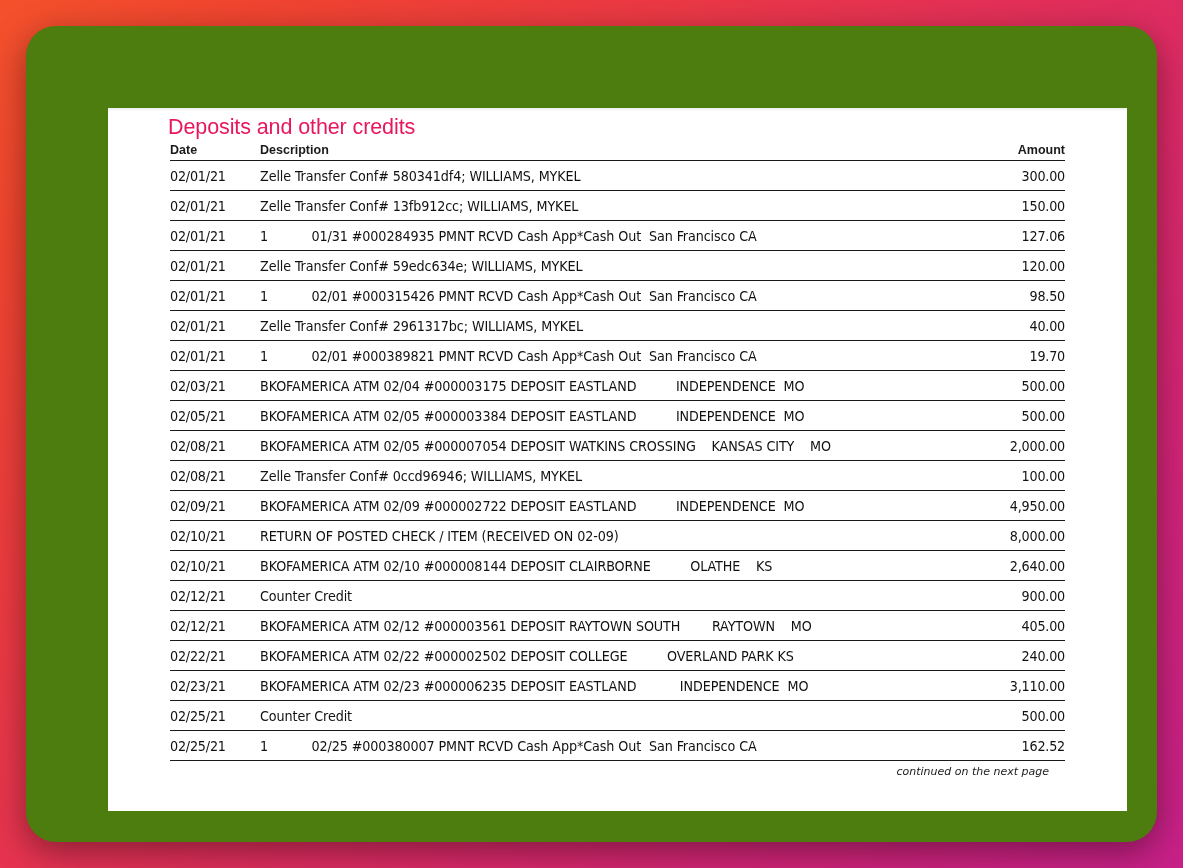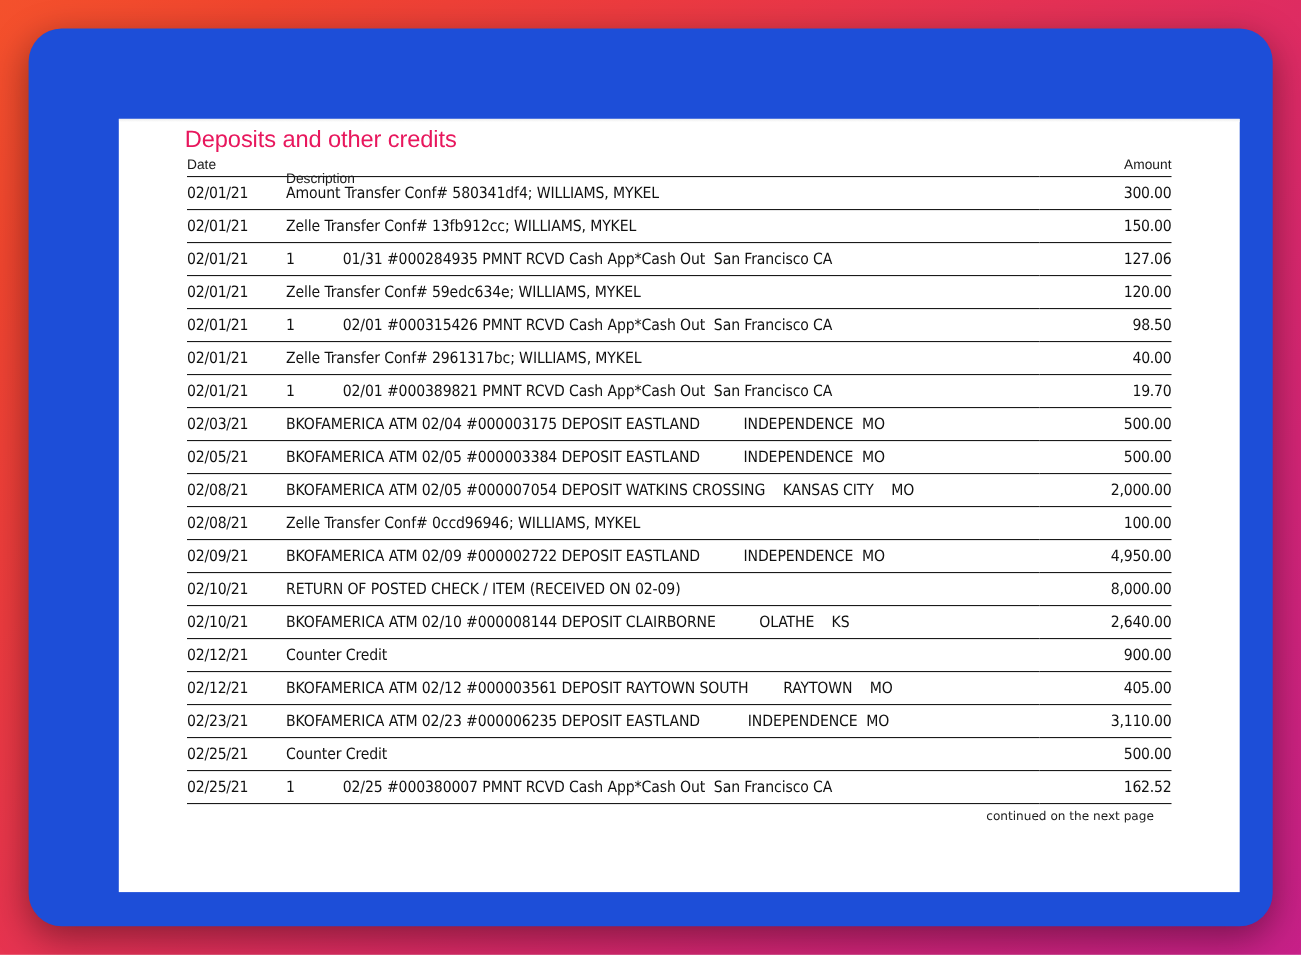--- a/index.html
+++ b/index.html
@@ -19,21 +19,21 @@
         #dc2a66 62%,
         #d12478 80%,
         #c72088 100%);
   }
 
   
   #device-frame {
     position: absolute;
     left: 26px; top: 26px;
     width: 1131px; height: 816px;
-    background: #1d4ed8;
+    background: #4d7c0f;
     border-radius: 30px;
     box-shadow: 0 10px 34px rgba(0,0,0,0.40);
   }
 
   
   #document-page {
     position: absolute;
     left: 82px; top: 82px;
     width: 1019px; height: 703px;
     background: #ffffff;
@@ -68,23 +68,24 @@
   }
 
   
   .col-header-row {
     position: relative;
     height: 20px;
     font-family: "Liberation Sans", sans-serif;
     font-size: 12.5px;
     color: #1a1a1a;
     line-height: 20px;
+    font-weight: bold;
   }
   .ch-date  { position: absolute; left: 0px;  top: 0; }
-  .ch-desc  { position: absolute; left: 90px; top: 12px; }
+  .ch-desc  { position: absolute; left: 90px; top: 0; }
   .ch-amt   { position: absolute; right: 0px; top: 0; }
 
   
   #txn-table {
     width: 100%;
     border-collapse: collapse;
     font-family: "DejaVu Sans Condensed", "DejaVu Sans", sans-serif;
     font-size: 14.2px;
     color: #111111;
     table-layout: fixed;
@@ -103,20 +104,21 @@
 
   
   #txn-table tr:last-child td { border-bottom: 1.4px solid #1a1a1a; }
 
   
   #page-footer {
     margin-top: 4px;
     text-align: right;
     padding-right: 16px;
     font-family: "DejaVu Sans", sans-serif;
+    font-style: italic;
     font-size: 11px;
     color: #1a1a1a;
   }
 </style>
 </head>
 <body>
 
 <div id="device-frame">
   <div id="document-page">
     <div id="page-top-edge"></div>
@@ -128,21 +130,21 @@
       <div class="col-header-row">
         <span class="ch-date">Date</span>
         <span class="ch-desc">Description</span>
         <span class="ch-amt">Amount</span>
       </div>
 
       <table id="txn-table">
         <tbody id="txn-body">
             <tr>
               <td class="cell-date">02/01/21</td>
-              <td class="cell-desc">Amount Transfer Conf# 580341df4; WILLIAMS, MYKEL</td>
+              <td class="cell-desc">Zelle Transfer Conf# 580341df4; WILLIAMS, MYKEL</td>
               <td class="cell-amount">300.00</td>
             </tr>
             <tr>
               <td class="cell-date">02/01/21</td>
               <td class="cell-desc">Zelle Transfer Conf# 13fb912cc; WILLIAMS, MYKEL</td>
               <td class="cell-amount">150.00</td>
             </tr>
             <tr>
               <td class="cell-date">02/01/21</td>
               <td class="cell-desc">1           01/31 #000284935 PMNT RCVD Cash App*Cash Out  San Francisco CA</td>
@@ -207,20 +209,25 @@
               <td class="cell-date">02/12/21</td>
               <td class="cell-desc">Counter Credit</td>
               <td class="cell-amount">900.00</td>
             </tr>
             <tr>
               <td class="cell-date">02/12/21</td>
               <td class="cell-desc">BKOFAMERICA ATM 02/12 #000003561 DEPOSIT RAYTOWN SOUTH        RAYTOWN    MO</td>
               <td class="cell-amount">405.00</td>
             </tr>
             <tr>
+              <td class="cell-date">02/22/21</td>
+              <td class="cell-desc">BKOFAMERICA ATM 02/22 #000002502 DEPOSIT COLLEGE          OVERLAND PARK KS</td>
+              <td class="cell-amount">240.00</td>
+            </tr>
+            <tr>
               <td class="cell-date">02/23/21</td>
               <td class="cell-desc">BKOFAMERICA ATM 02/23 #000006235 DEPOSIT EASTLAND           INDEPENDENCE  MO</td>
               <td class="cell-amount">3,110.00</td>
             </tr>
             <tr>
               <td class="cell-date">02/25/21</td>
               <td class="cell-desc">Counter Credit</td>
               <td class="cell-amount">500.00</td>
             </tr>
             <tr>

